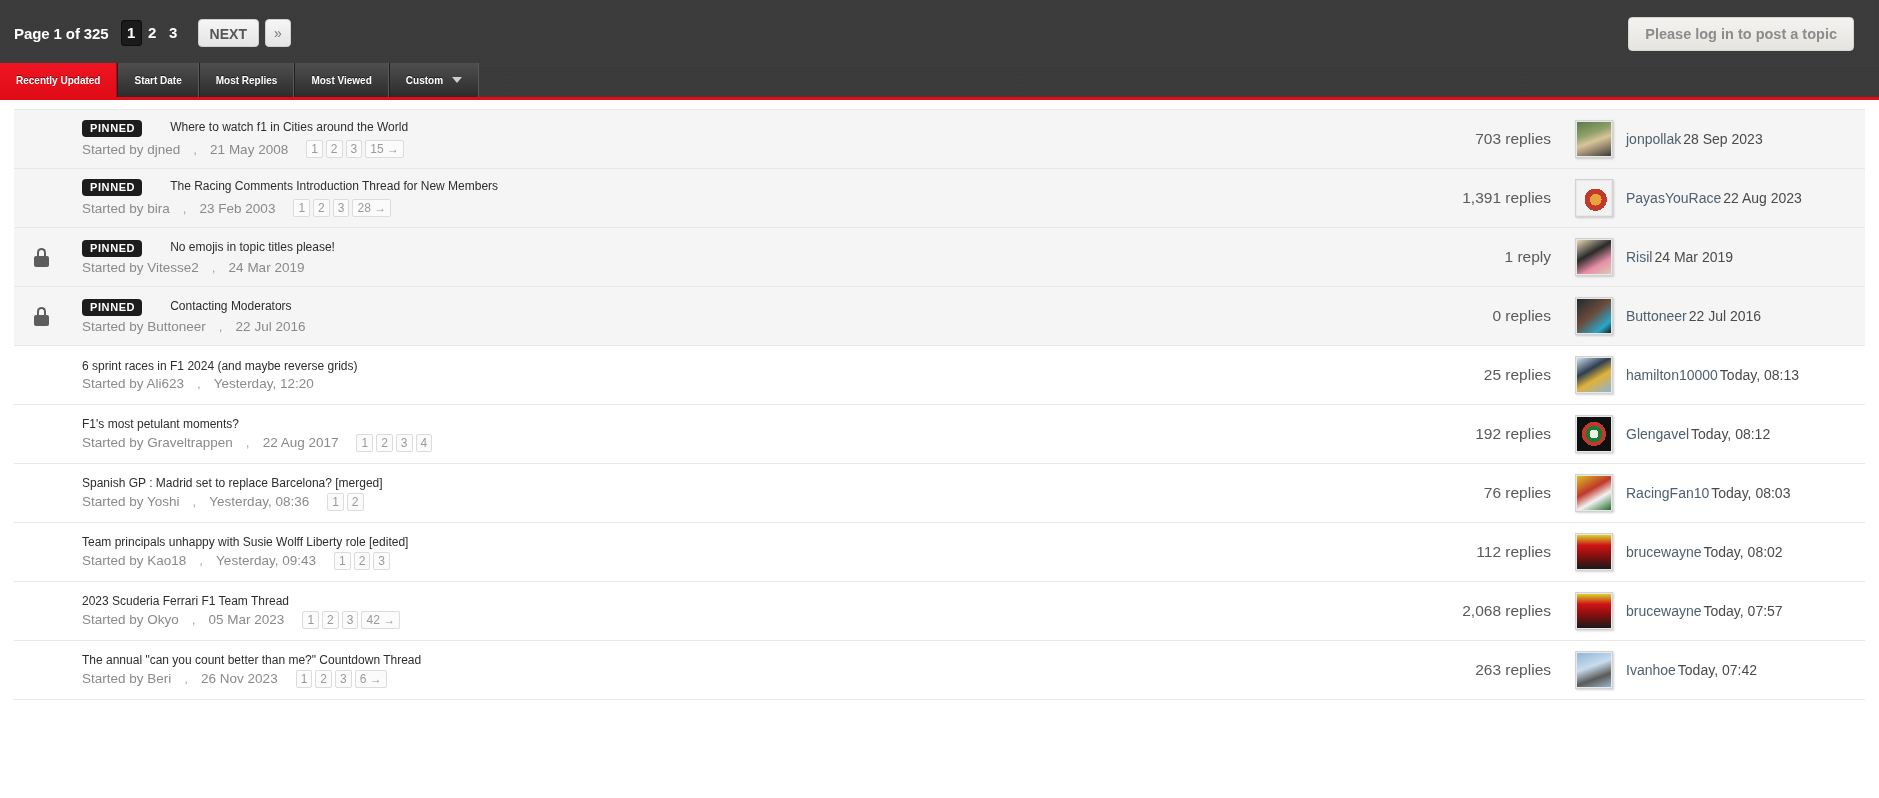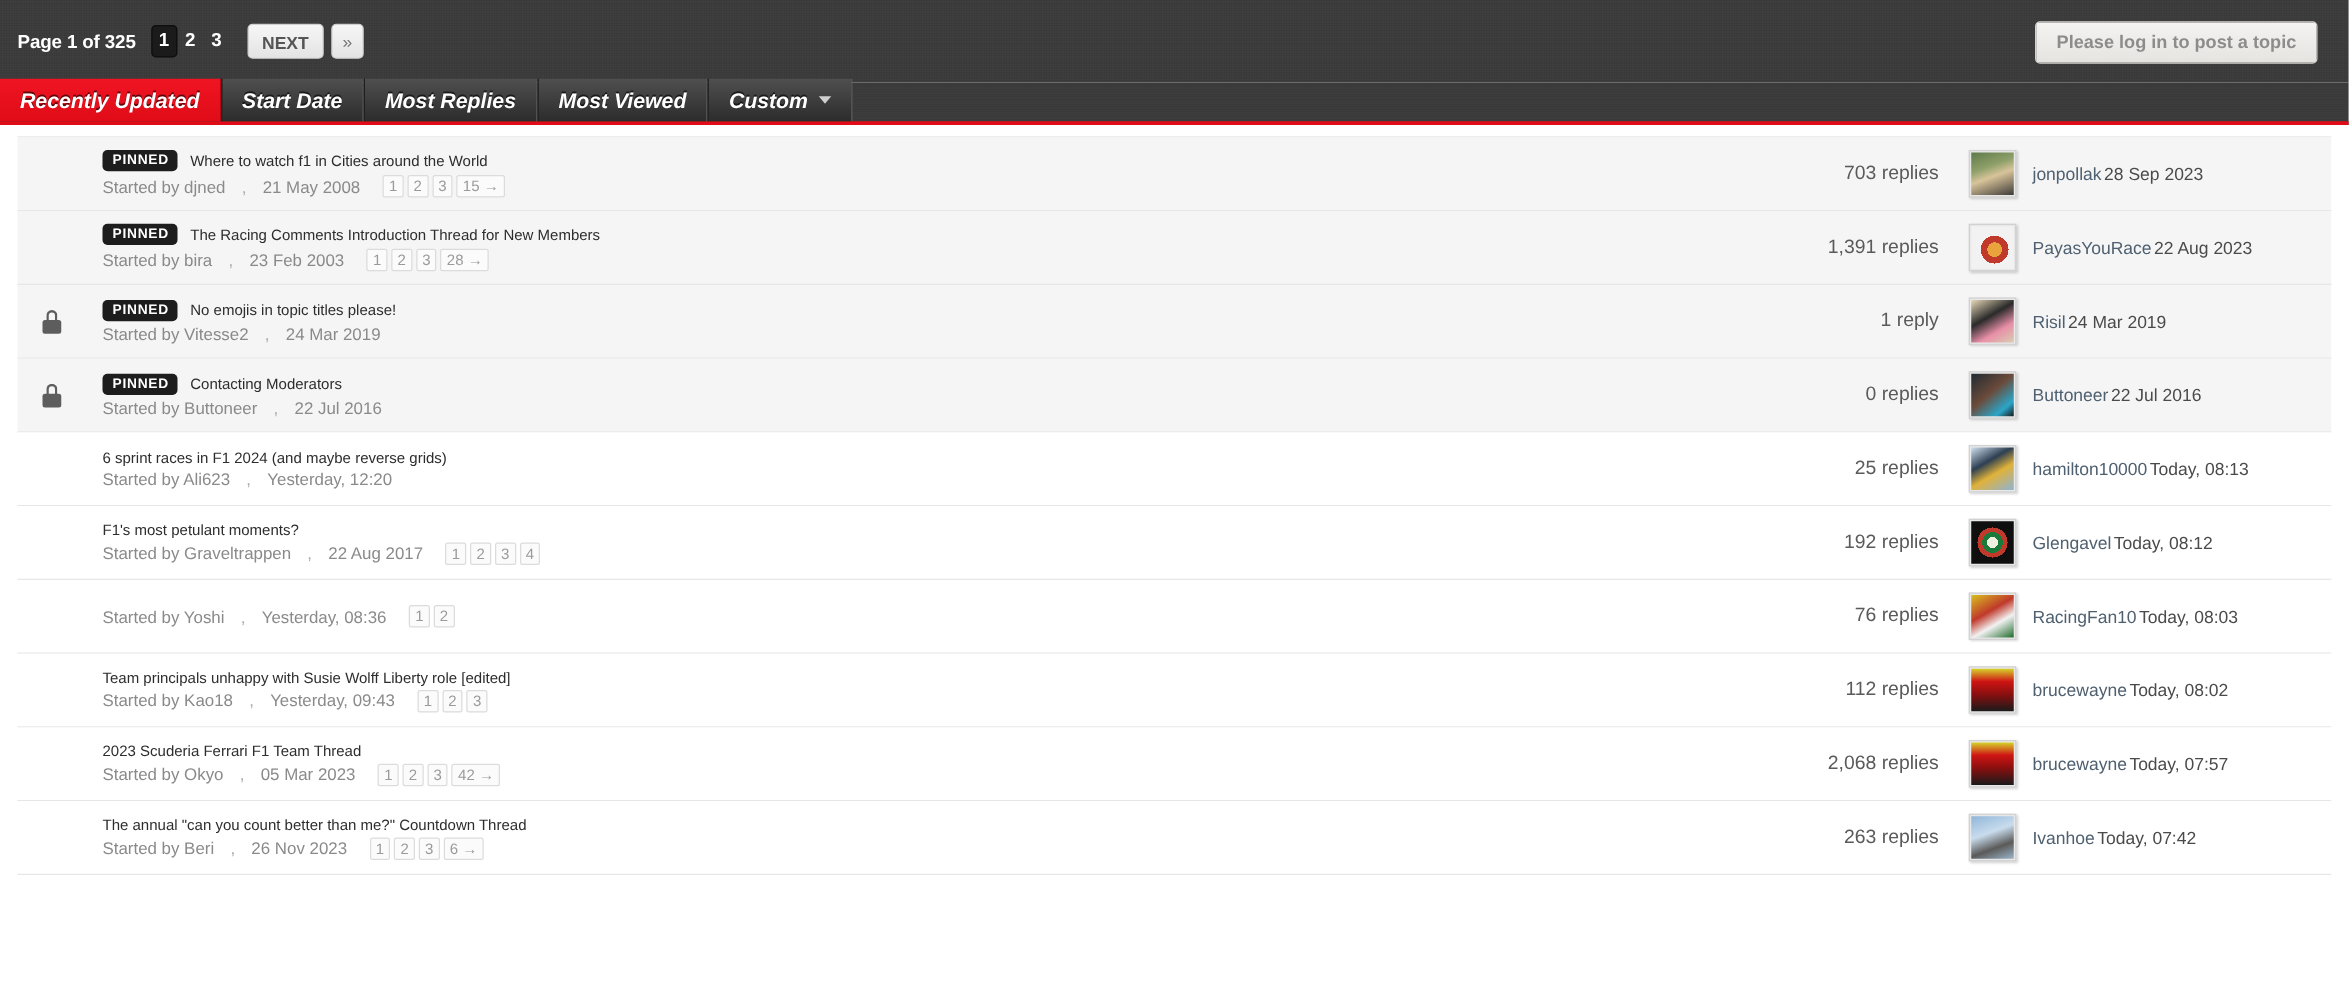--- a/index.html
+++ b/index.html
@@ -114,34 +114,33 @@
     background-image:
       repeating-linear-gradient(0deg, rgba(255,255,255,0.012) 0 1px, rgba(0,0,0,0.012) 1px 2px);
     display: flex;
     align-items: flex-end;
     border-bottom: 3px solid #e00c18;
   }
   .tab {
     height: 34px;
     line-height: 33px;
     padding: 0 16px;
-    font-size: 17px;
+    font-size: 10px;
     font-weight: bold;
     color: #ffffff;
     background-image: linear-gradient(180deg, #4f4f4f 0%, #2c2c2c 100%);
     border-right: 1px solid #5a5a5a;
     border-left: 1px solid #1f1f1f;
     cursor: pointer;
     user-select: none;
     white-space: nowrap;
     text-shadow: 0 -1px 0 rgba(0,0,0,0.6);
     display: flex;
     align-items: center;
     gap: 9px;
-    font-style: italic;
   }
   .tab:first-child { border-left: none; }
   .tab.active {
     background-image: linear-gradient(180deg, #f01422 0%, #e00c18 100%);
     color: #ffffff;
     border-left: none;
     border-right: 1px solid #b00812;
   }
   .caret {
     display: inline-block;
@@ -203,22 +202,21 @@
     border-radius: 2px;
   }
 
   .col-main {
     flex: 1 1 auto;
     min-width: 0;
     padding-left: 14px;
   }
   .title-line {
     display: flex;
-    align-items: center;
-    gap: 10px;
+    gap: 28px;
     margin-bottom: 3px;
   }
   .pinned-badge {
     display: inline-block;
     background: #1d1d1d;
     color: #ffffff;
     font-size: 11px;
     font-weight: bold;
     letter-spacing: 0.6px;
     padding: 3px 7px 3px 8px;
@@ -523,20 +521,23 @@
           </div>
           <div class="lastinfo">
             <a class="last-user">Glengavel</a>
             <span class="last-date">Today, 08:12</span>
           </div>
         </div>
       </div>
       <div class="row">
         <div class="col-flag"></div>
         <div class="col-main">
+          <div class="title-line">
+            <a class="topic-title">Spanish GP : Madrid set to replace Barcelona? [merged]</a>
+          </div>
           <div class="meta-line">
             <span class="meta-text">Started by <span class="m-author">Yoshi</span></span>
             <span class="meta-sep">,</span>
             <span>Yesterday, 08:36</span>
             <span class="minipages">
               <span class="mp">1</span>
               <span class="mp">2</span>
             </span>
           </div>
         </div>

